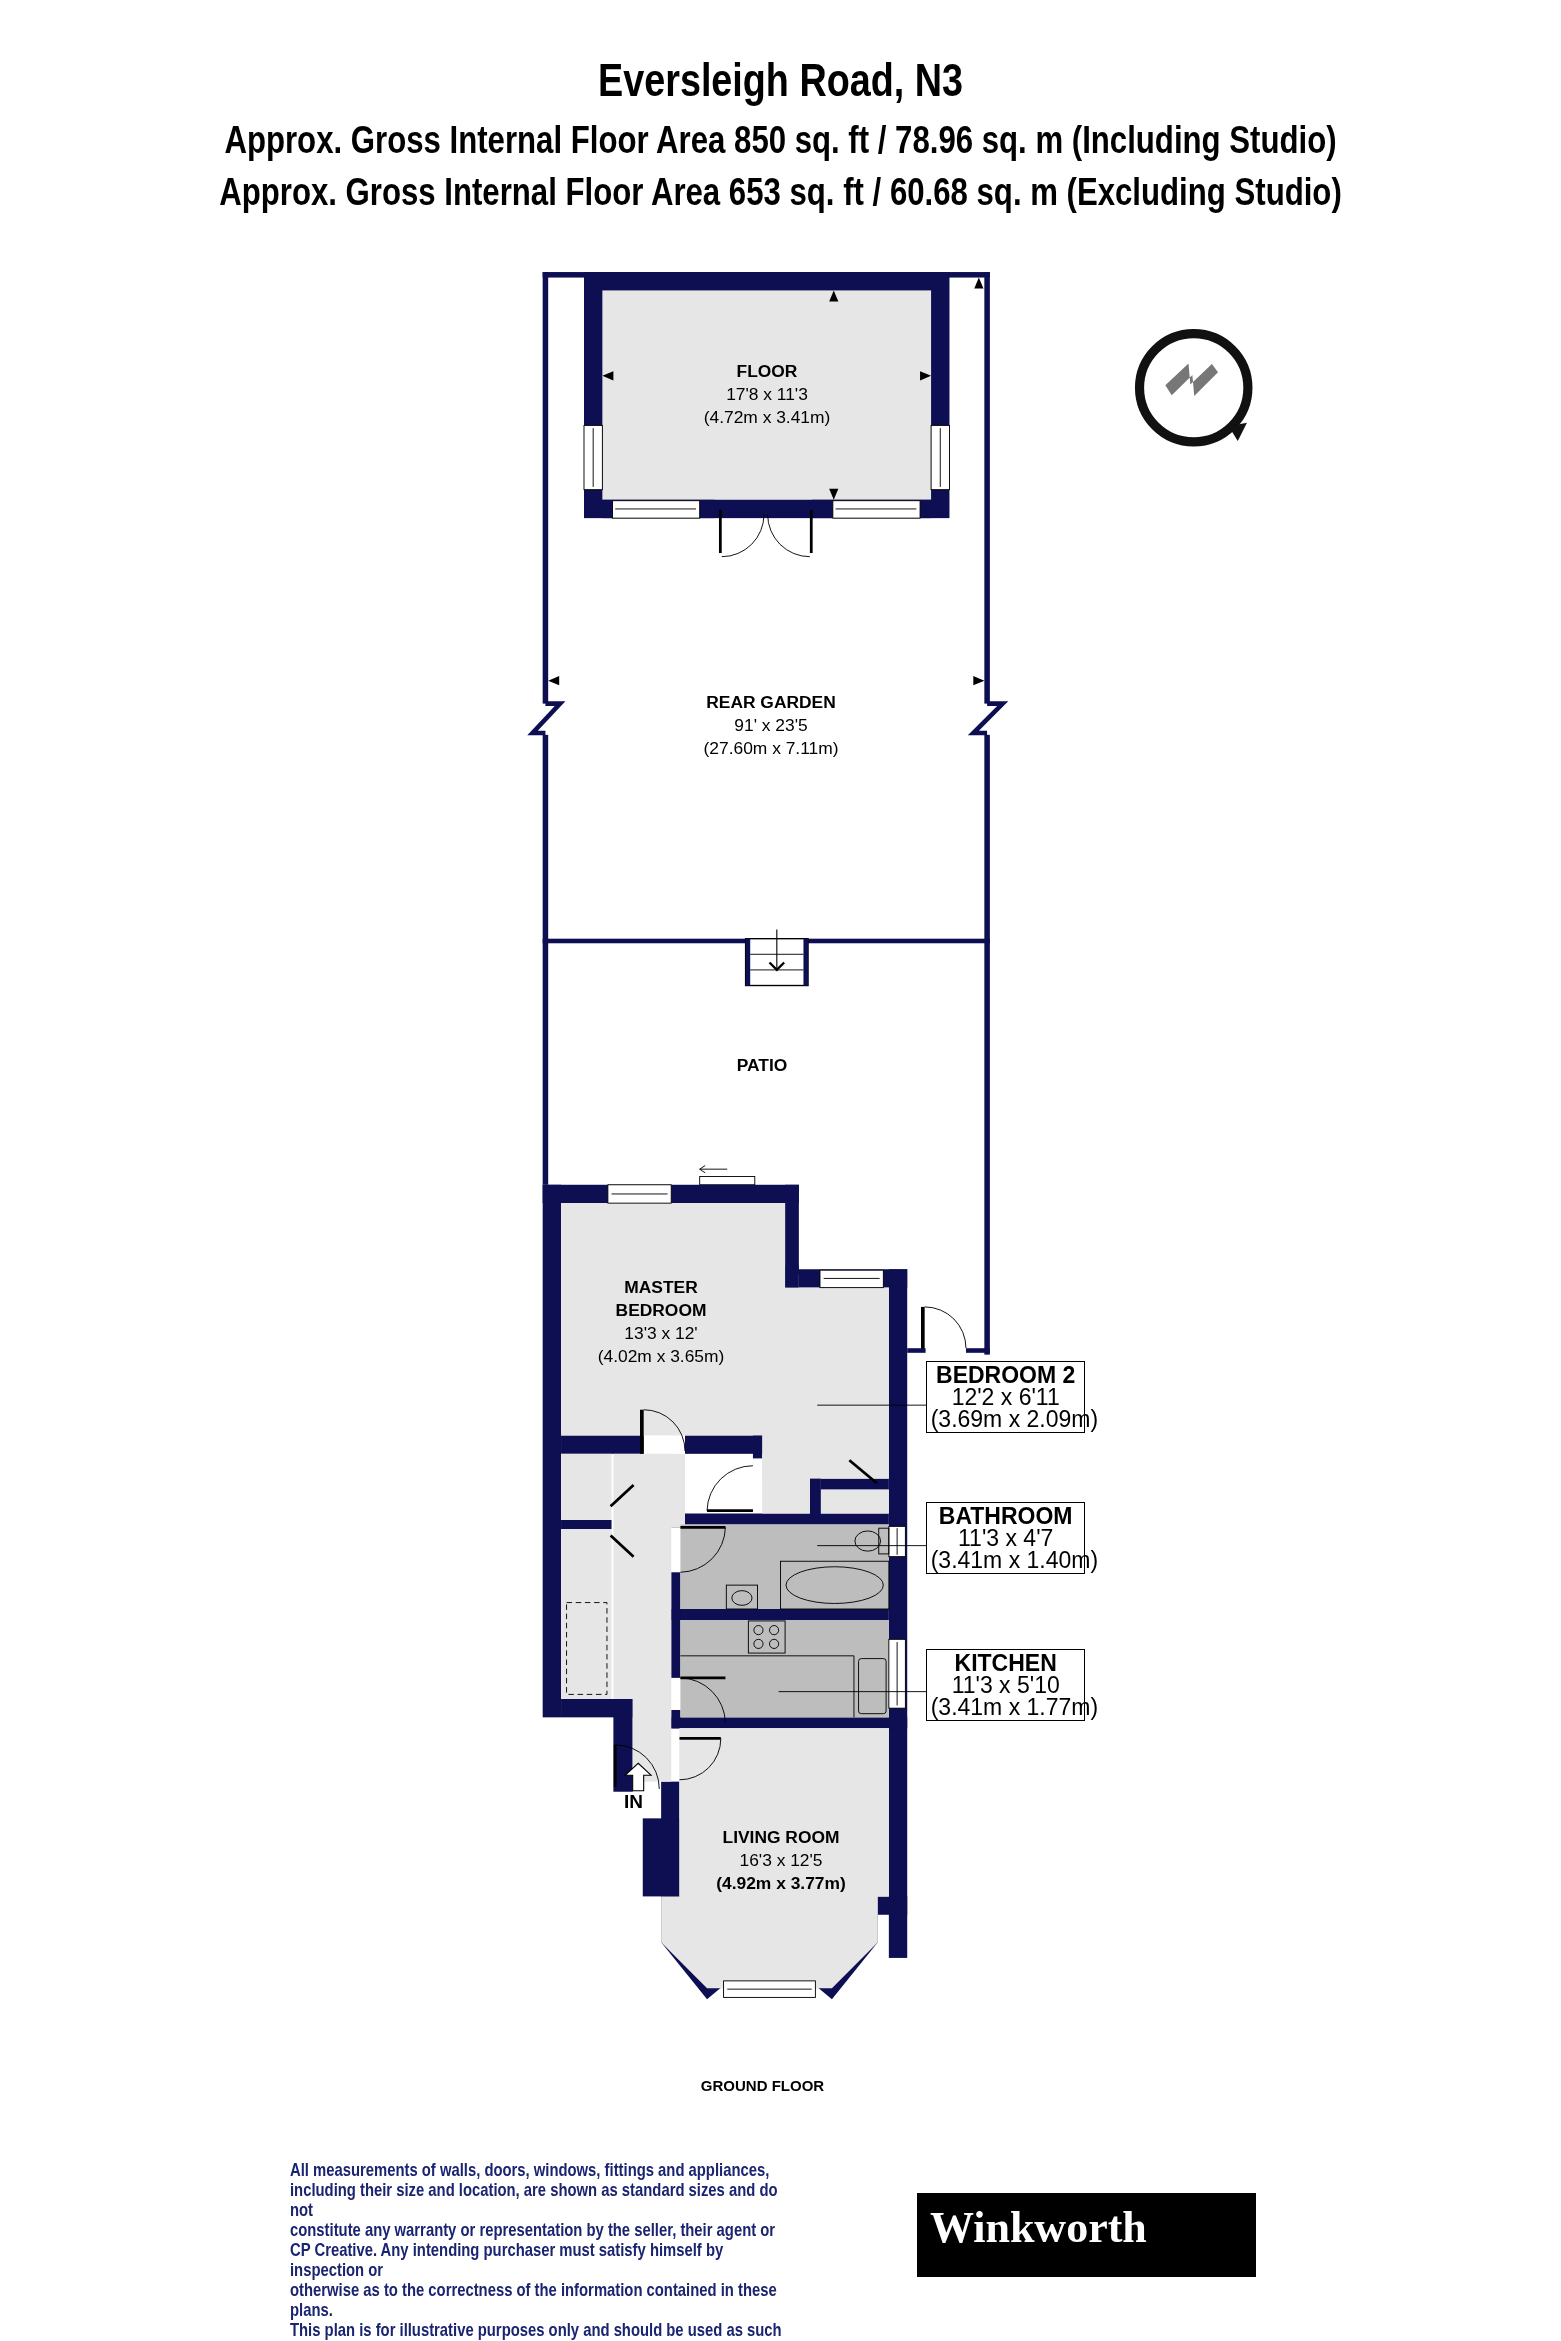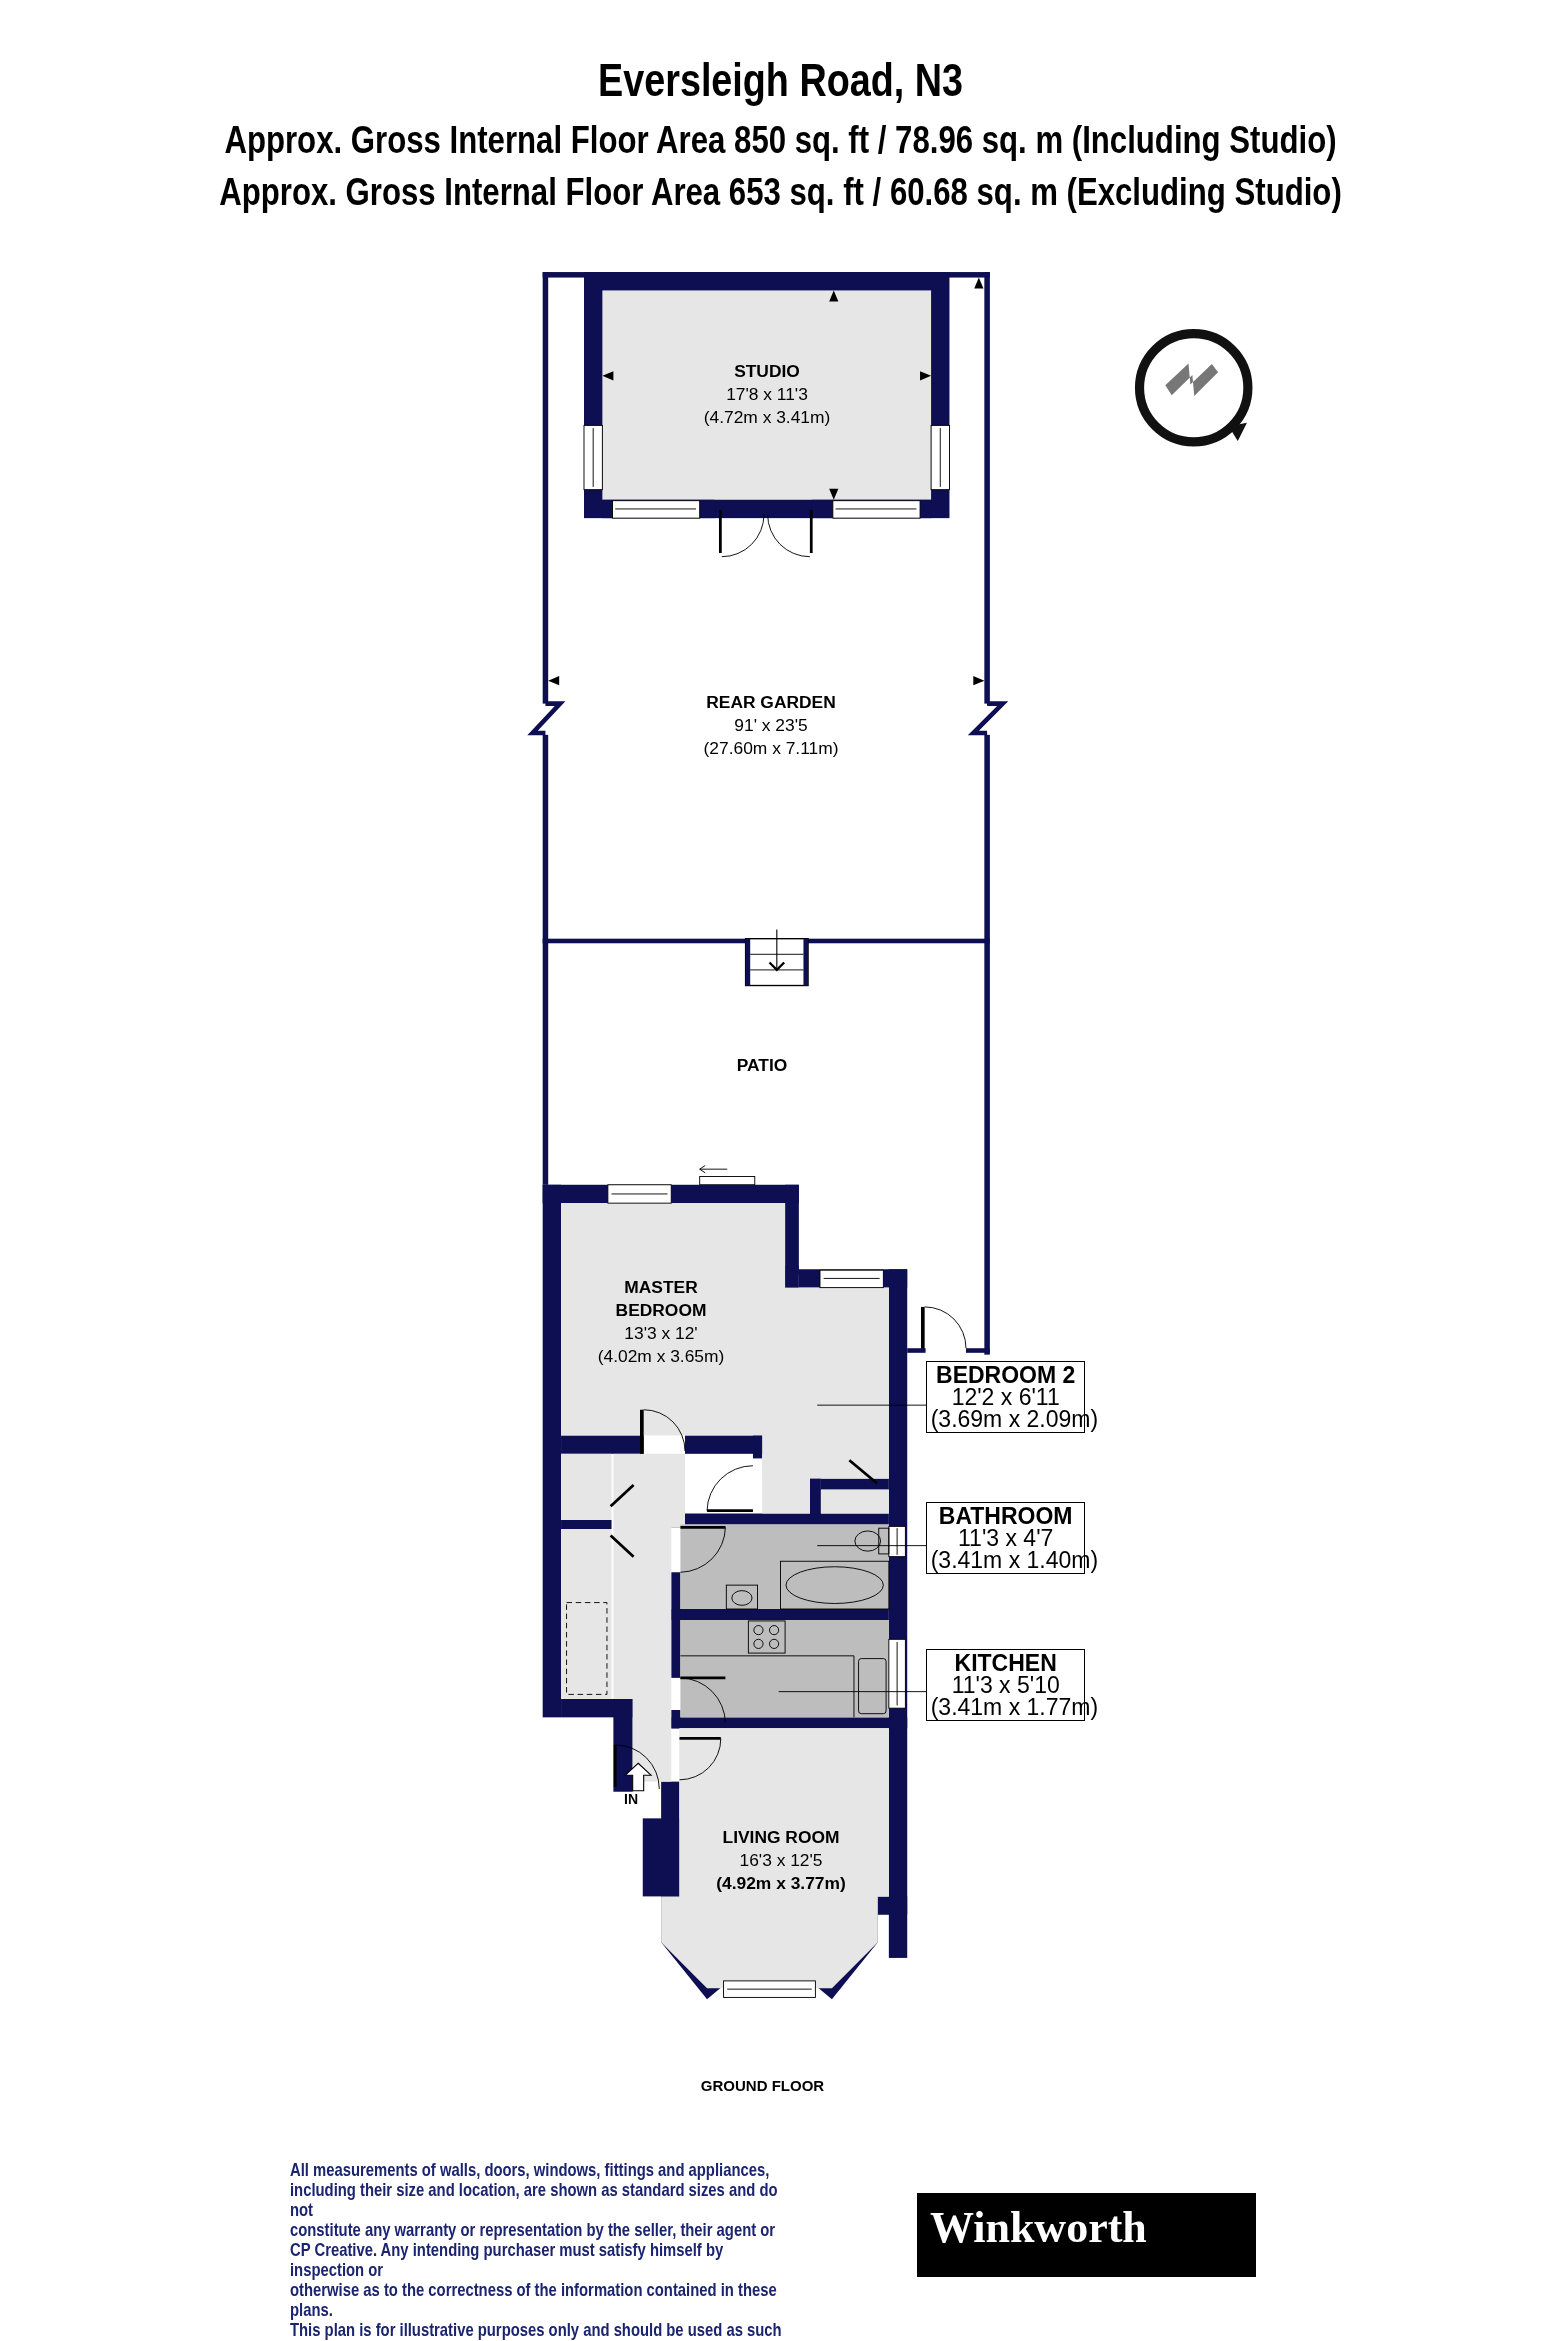--- a/index.html
+++ b/index.html
@@ -10,21 +10,21 @@
   #area2{top:171px;font-size:38px;}
   svg#plan{position:absolute;left:0;top:0;}
   .lbl{position:absolute;text-align:center;font-weight:bold;font-size:17.4px;line-height:23px;color:#000;white-space:nowrap;}
   .lbl span{display:block;}
   .box{position:absolute;border:1.8px solid #000;background:#fff;text-align:center;font-weight:bold;font-size:23px;line-height:22px;padding:1.8px 3.7px;white-space:nowrap;}
   .box span{display:block;}
   #disclaimer{position:absolute;left:290px;top:2160px;width:643px;font-size:19px;line-height:20px;font-weight:bold;color:#1a2470;transform:scaleX(0.78);transform-origin:left top;white-space:pre-line;}
   #logo{position:absolute;left:917px;top:2193px;width:339px;height:84px;background:#000000;}
   #logo-text{position:absolute;left:13px;top:9.2px;font-family:"Liberation Serif",serif;font-weight:bold;font-size:44px;color:#fff;}
   #floor-label{position:absolute;left:643px;top:2077px;width:239px;text-align:center;font-weight:bold;font-size:15px;}
-  #in-label{position:absolute;left:624px;top:1791px;font-weight:bold;font-size:14px;}
+  #in-label{position:absolute;left:624px;top:1791px;font-weight:bold;font-size:19px;}
 </style>
 </head>
 <body>
 
 <div class="hdr" id="title">Eversleigh Road, N3</div>
 <div class="hdr" id="area1">Approx. Gross Internal Floor Area 850 sq. ft / 78.96 sq. m (Including Studio)</div>
 <div class="hdr" id="area2">Approx. Gross Internal Floor Area 653 sq. ft / 60.68 sq. m (Excluding Studio)</div>
 
 <svg id="plan" width="1561" height="2342" viewBox="0 0 1700 2550">
 
@@ -200,21 +200,21 @@
   <polygon points="695,1920 709,1933 701,1933 701,1950 689,1950 689,1933 681,1933" fill="#fff" stroke="#000" stroke-width="1.2"></polygon>
 
   <g transform="translate(1300,422)">
     <circle r="59" fill="#fff" stroke="#111" stroke-width="10"></circle>
     <polygon points="38,42 58,38 48,58" fill="#111"></polygon>
     <polygon points="-30,-8 -1,-27 -3,-4 24,-22 29,-12 -1,9 1,-14 -25,4" fill="#777" transform="rotate(-10)"></polygon>
   </g>
 </svg>
 
 <div class="lbl" style="left:675px;top:360px;width:184px;">
-  <span>STUDIO</span>
+  <span>FLOOR</span>
   <span style="font-weight:normal">17'8 x 11'3</span>
   <span style="font-weight:normal">(4.72m x 3.41m)</span>
 </div>
 <div class="lbl" style="left:670px;top:691px;width:202px;">
   <span>REAR GARDEN</span>
   <span style="font-weight:normal">91' x 23'5</span>
   <span style="font-weight:normal">(27.60m x 7.11m)</span>
 </div>
 <div class="lbl" style="left:716px;top:1054px;width:92px;">PATIO</div>
 <div class="lbl" style="left:569px;top:1276px;width:184px;">

